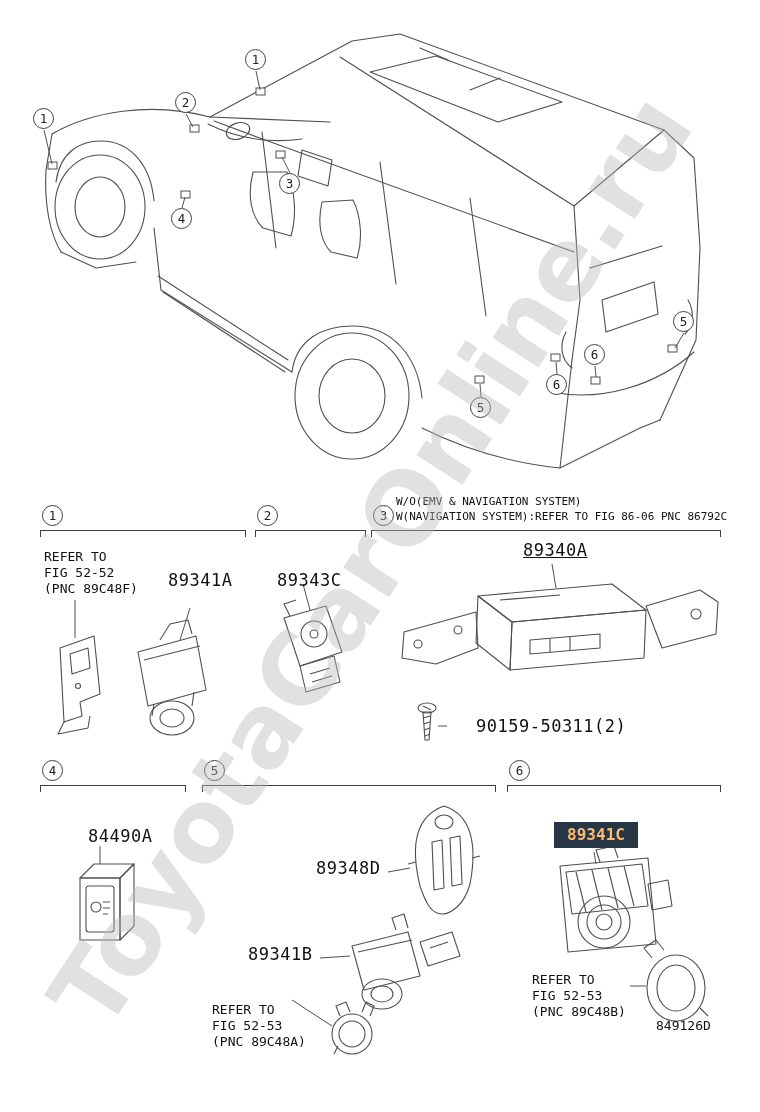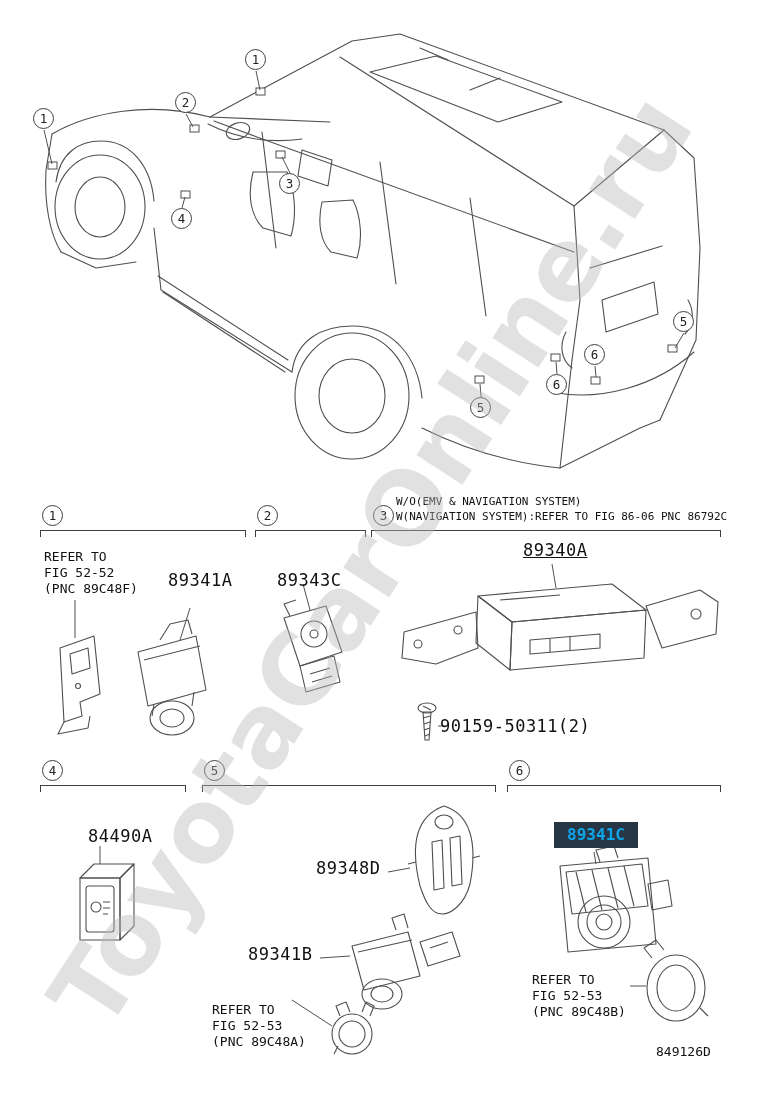--- a/index.html
+++ b/index.html
@@ -13,21 +13,21 @@
   .callout{position:absolute;width:21px;height:21px;border:1.3px solid #3f3f3f;border-radius:50%;
            background:#fff;display:flex;align-items:center;justify-content:center;
            font-size:12.5px;color:#222;z-index:3;box-sizing:border-box;}
   .bracket{position:absolute;height:7px;border-top:1.3px solid #3f3f3f;z-index:2;}
   .bracket::before,.bracket::after{content:"";position:absolute;top:-1px;width:1.3px;height:7px;background:#3f3f3f;}
   .bracket::before{left:0;}
   .bracket::after{right:0;}
   .note{position:absolute;font-size:13px;line-height:16px;white-space:pre-line;z-index:3;}
   .note-small{position:absolute;font-size:11px;line-height:15px;white-space:pre-line;z-index:3;}
   .part{position:absolute;font-size:17px;letter-spacing:.5px;z-index:3;}
-  .hl{position:absolute;width:84px;height:26px;background:#263645;color:#0ea5e9;
+  .hl{position:absolute;width:84px;height:26px;background:#263645;color:#fdba74;
       font-size:16px;font-weight:bold;line-height:26px;text-align:center;z-index:3;cursor:pointer;}
   .code{position:absolute;font-size:13px;z-index:3;}
 </style>
 </head>
 <body>
 
 <div class="page">
 
   <svg class="art" width="760" height="1112" viewBox="0 0 760 1112">
 
@@ -223,36 +223,36 @@
 
   <div class="callout" style="left:257px;top:505px;">2</div>
   <div class="bracket" style="left:255px;top:530px;width:111px;"></div>
   <div class="part" style="left:277px;top:570px;">89343C</div>
 
   <div class="callout" style="left:373px;top:505px;">3</div>
   <div class="note-small" style="left:396px;top:494px;">W/O(EMV &amp; NAVIGATION SYSTEM)
 W(NAVIGATION SYSTEM):REFER TO FIG 86-06 PNC 86792C</div>
   <div class="bracket" style="left:371px;top:530px;width:350px;"></div>
   <div class="part" style="left:523px;top:540px;text-decoration:underline;">89340A</div>
-  <div class="part" style="left:440px;top:716px;">90159-50311(2)</div>
+  <div class="part" style="left:476px;top:716px;">90159-50311(2)</div>
 
   <div class="callout" style="left:42px;top:760px;">4</div>
   <div class="bracket" style="left:40px;top:785px;width:146px;"></div>
   <div class="part" style="left:88px;top:826px;">84490A</div>
 
   <div class="callout" style="left:204px;top:760px;">5</div>
   <div class="bracket" style="left:202px;top:785px;width:294px;"></div>
   <div class="part" style="left:316px;top:858px;">89348D</div>
   <div class="part" style="left:248px;top:944px;">89341B</div>
   <div class="note" style="left:212px;top:1002px;">REFER TO
 FIG 52-53
 (PNC 89C48A)</div>
 
   <div class="callout" style="left:509px;top:760px;">6</div>
   <div class="bracket" style="left:507px;top:785px;width:214px;"></div>
   <div class="hl" style="left:554px;top:822px;">89341C</div>
   <div class="note" style="left:532px;top:972px;">REFER TO
 FIG 52-53
 (PNC 89C48B)</div>
 
-  <div class="code" style="left:656px;top:1044px;">849126D</div>
+  <div class="code" style="left:656px;top:1018px;">849126D</div>
 
 </div>
 
 </body></html>

